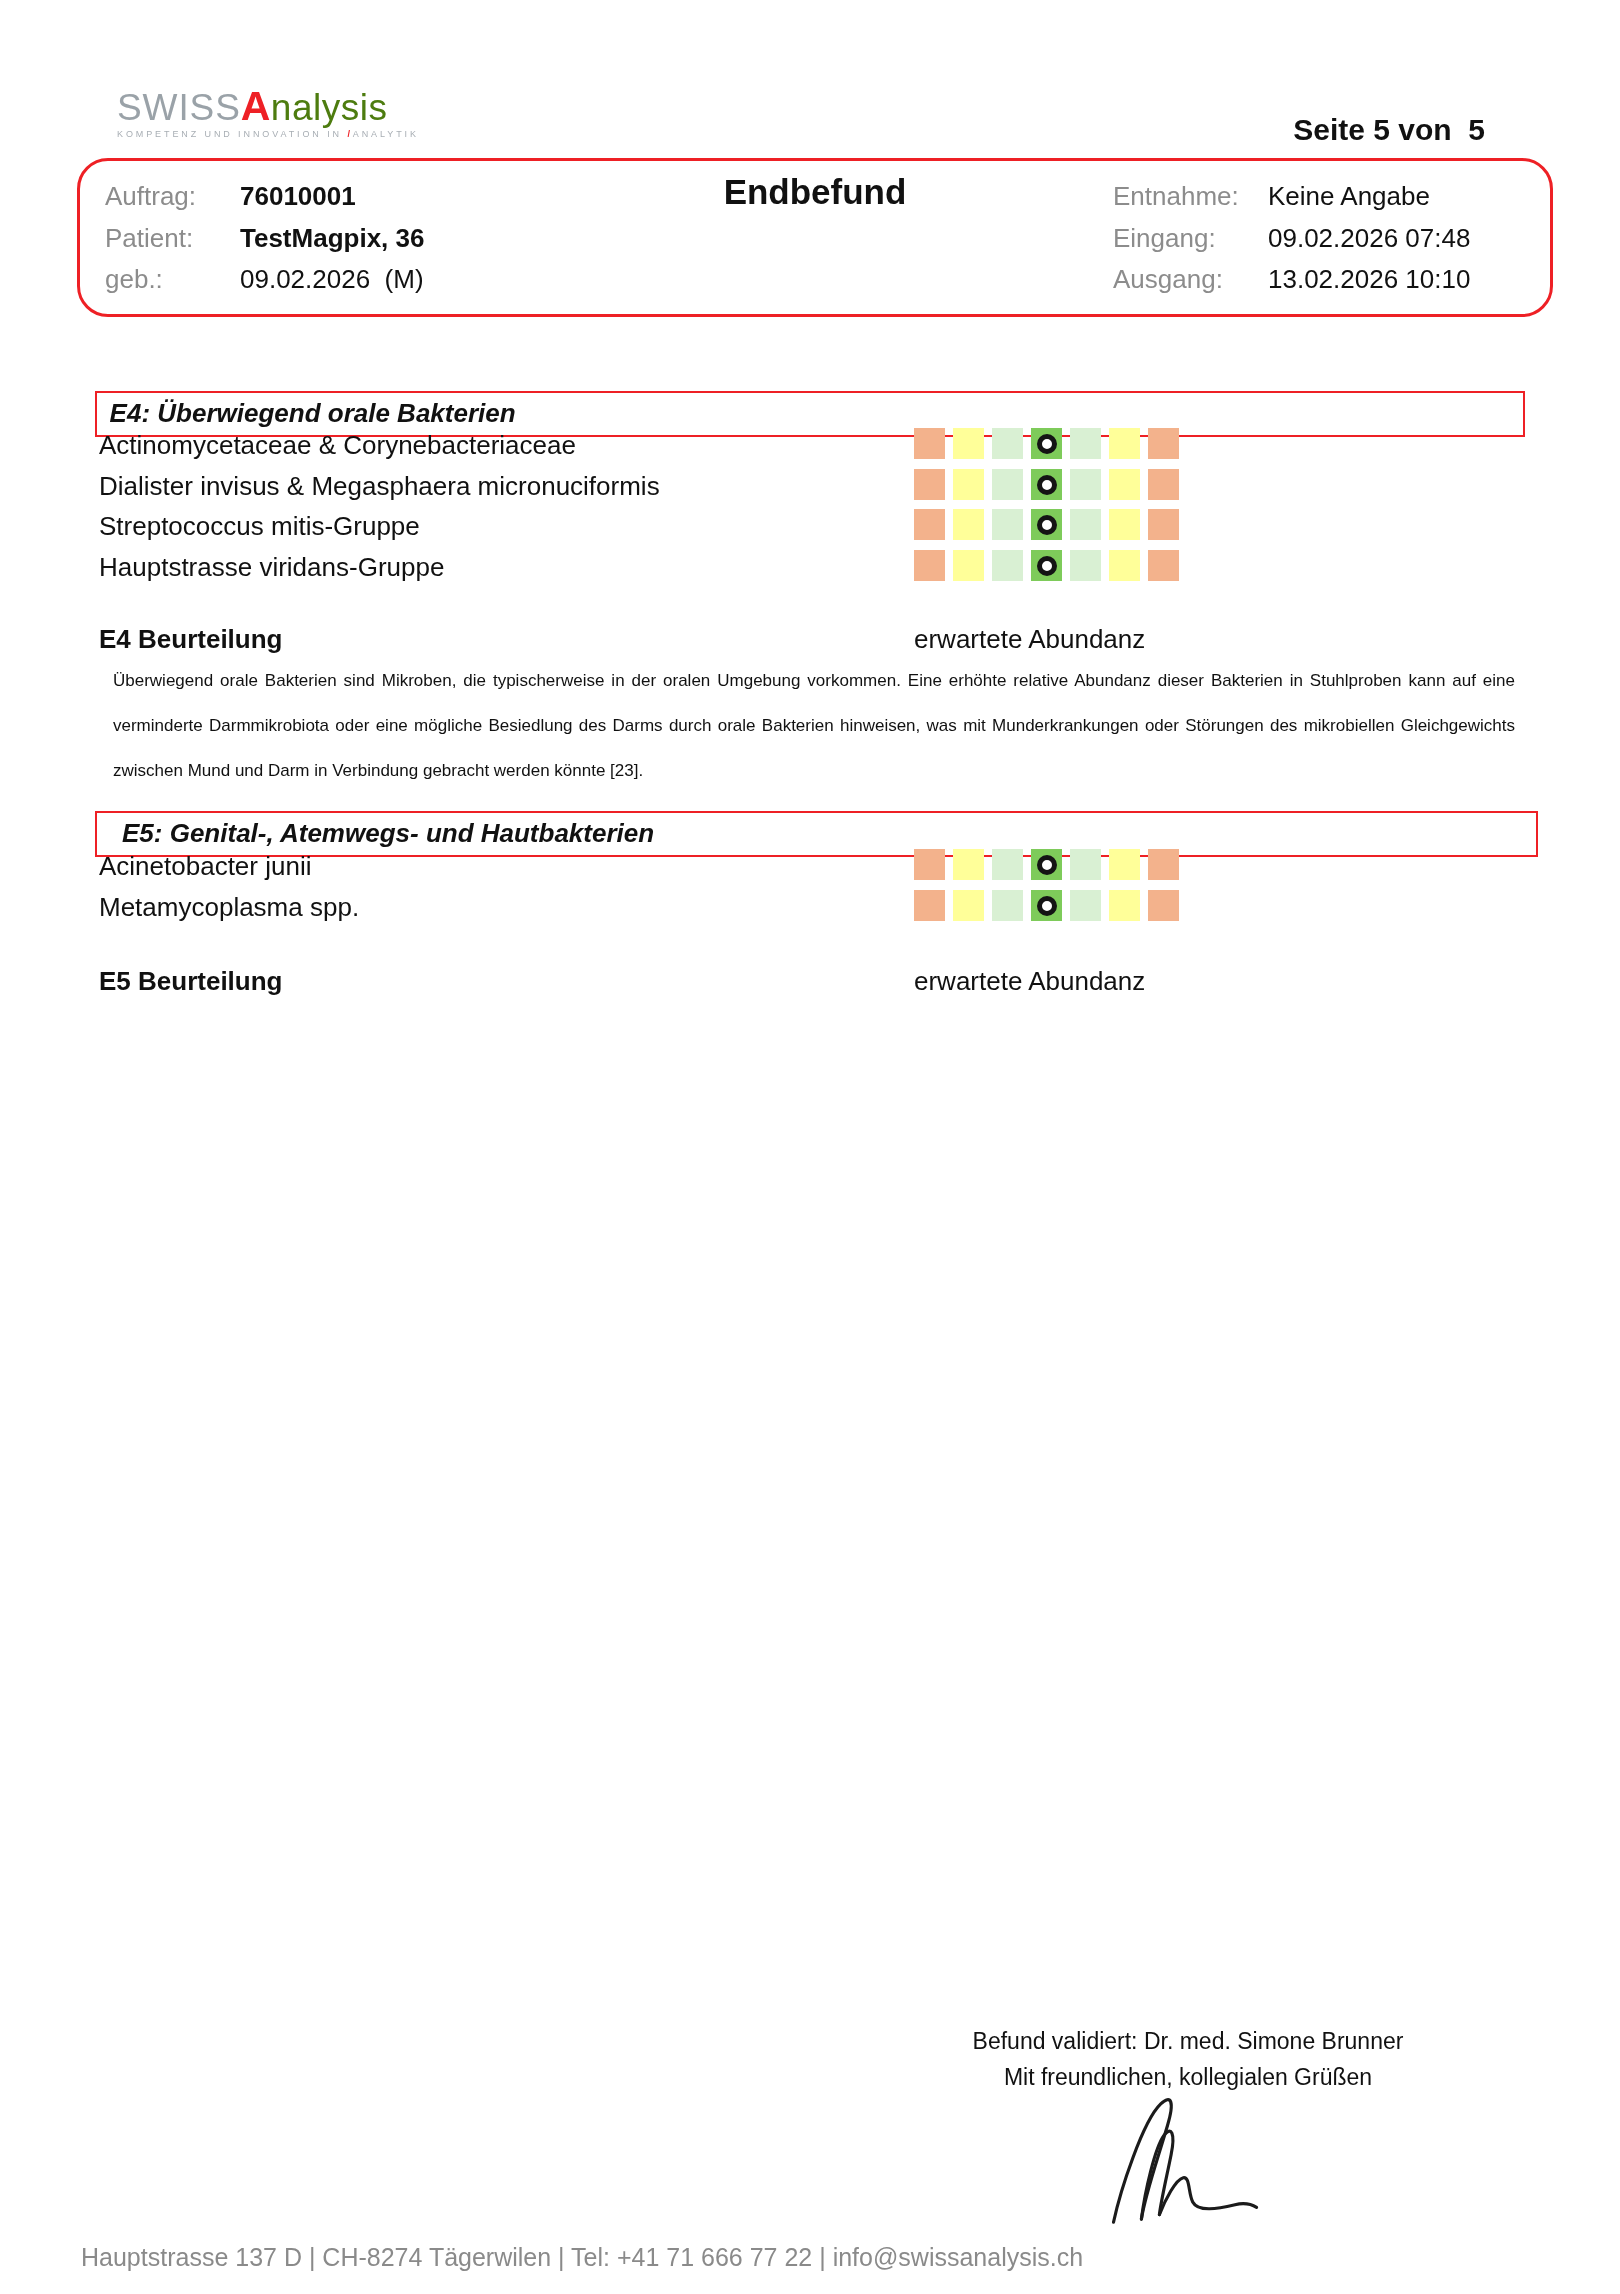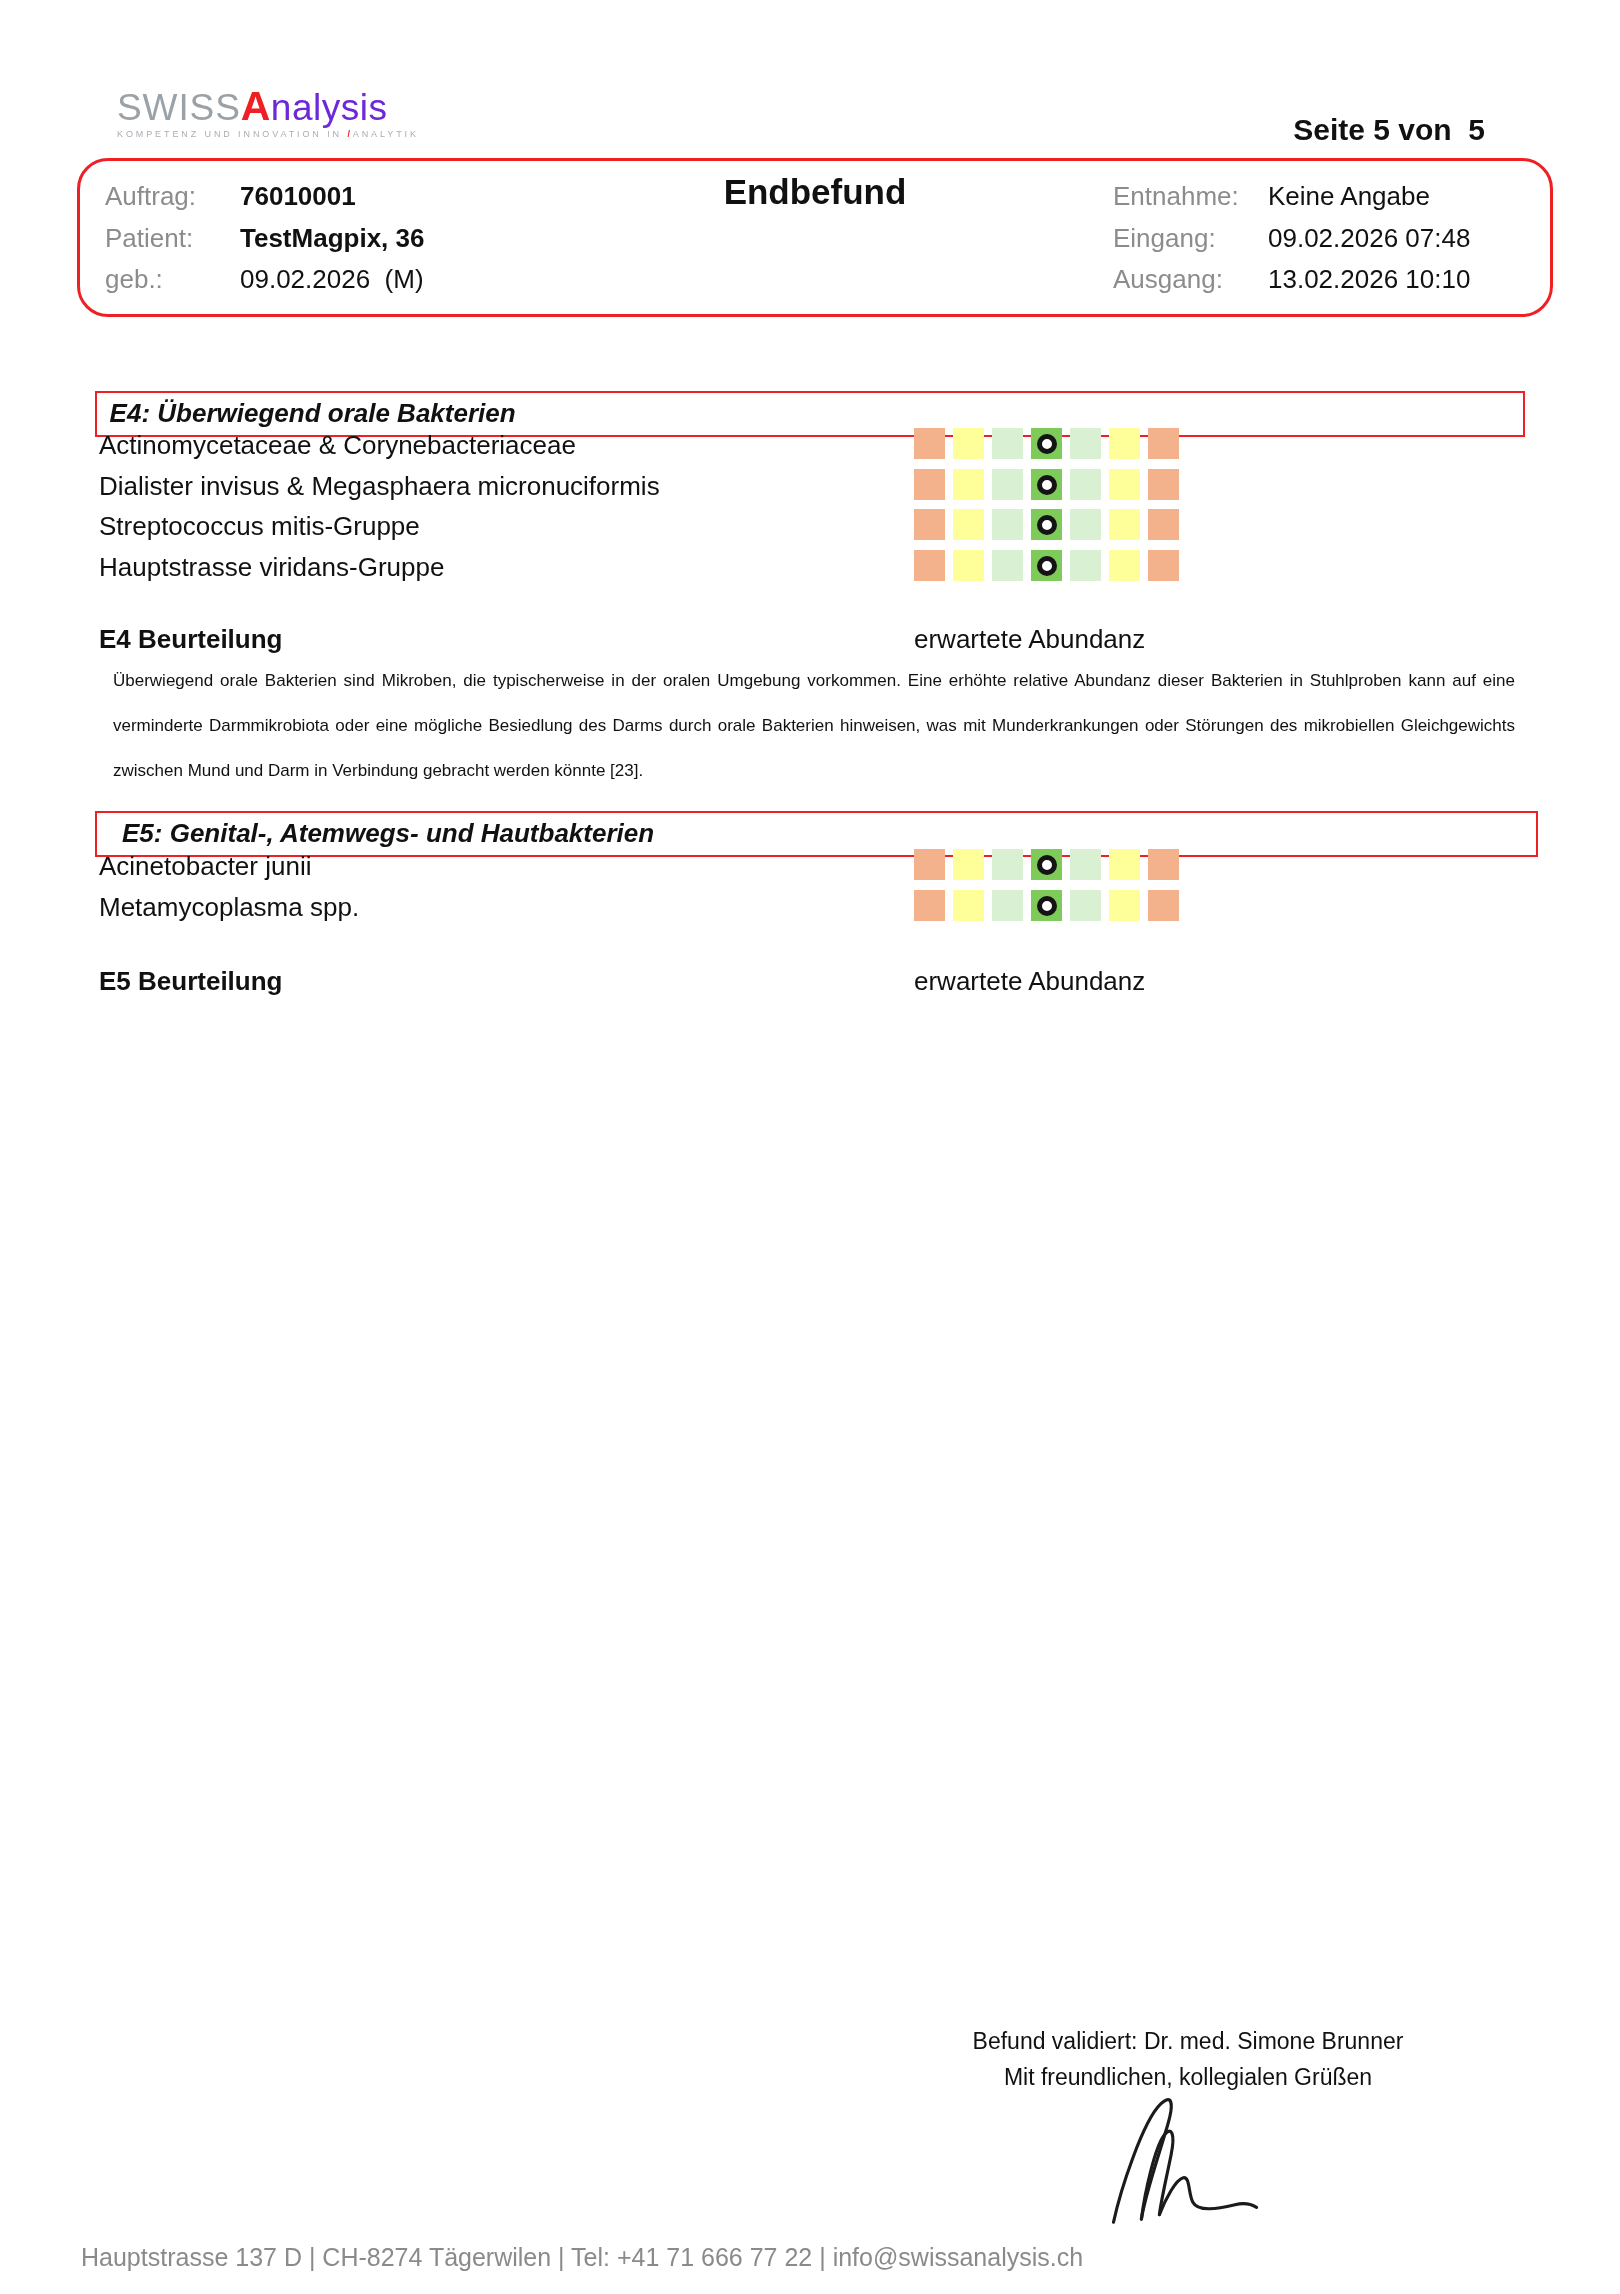--- a/index.html
+++ b/index.html
@@ -12,21 +12,21 @@
     font-family:"Liberation Sans","DejaVu Sans",sans-serif;
     color:#111;
     overflow:hidden;
   }
 
   
   .logo{position:absolute;left:117px;top:86px;line-height:1;}
   .logo-line{font-size:37px;letter-spacing:0.5px;white-space:nowrap;}
   .logo-swiss{color:#9aa2a8;font-weight:400;letter-spacing:0.9px;}
   .logo-a{color:var(--accent-red);font-weight:700;font-size:41px;}
-  .logo-rest{color:#6d28d9;font-weight:400;}
+  .logo-rest{color:#4d7c0f;font-weight:400;}
   .logo-tagline{margin-top:2.7px;font-size:9px;letter-spacing:2.9px;color:#a8aeb4;white-space:nowrap;}
   .logo-tagline .tag-slash{color:var(--accent-red);font-weight:700;}
 
   
   .page-num{position:absolute;right:135px;top:113px;font-size:30px;font-weight:700;white-space:pre;}
 
   
   .header-box{
     position:absolute;left:77px;top:158px;width:1460px;height:153px;
     border:3.6px solid var(--accent-red);border-radius:31px;background:#fff;padding-left:10px;

